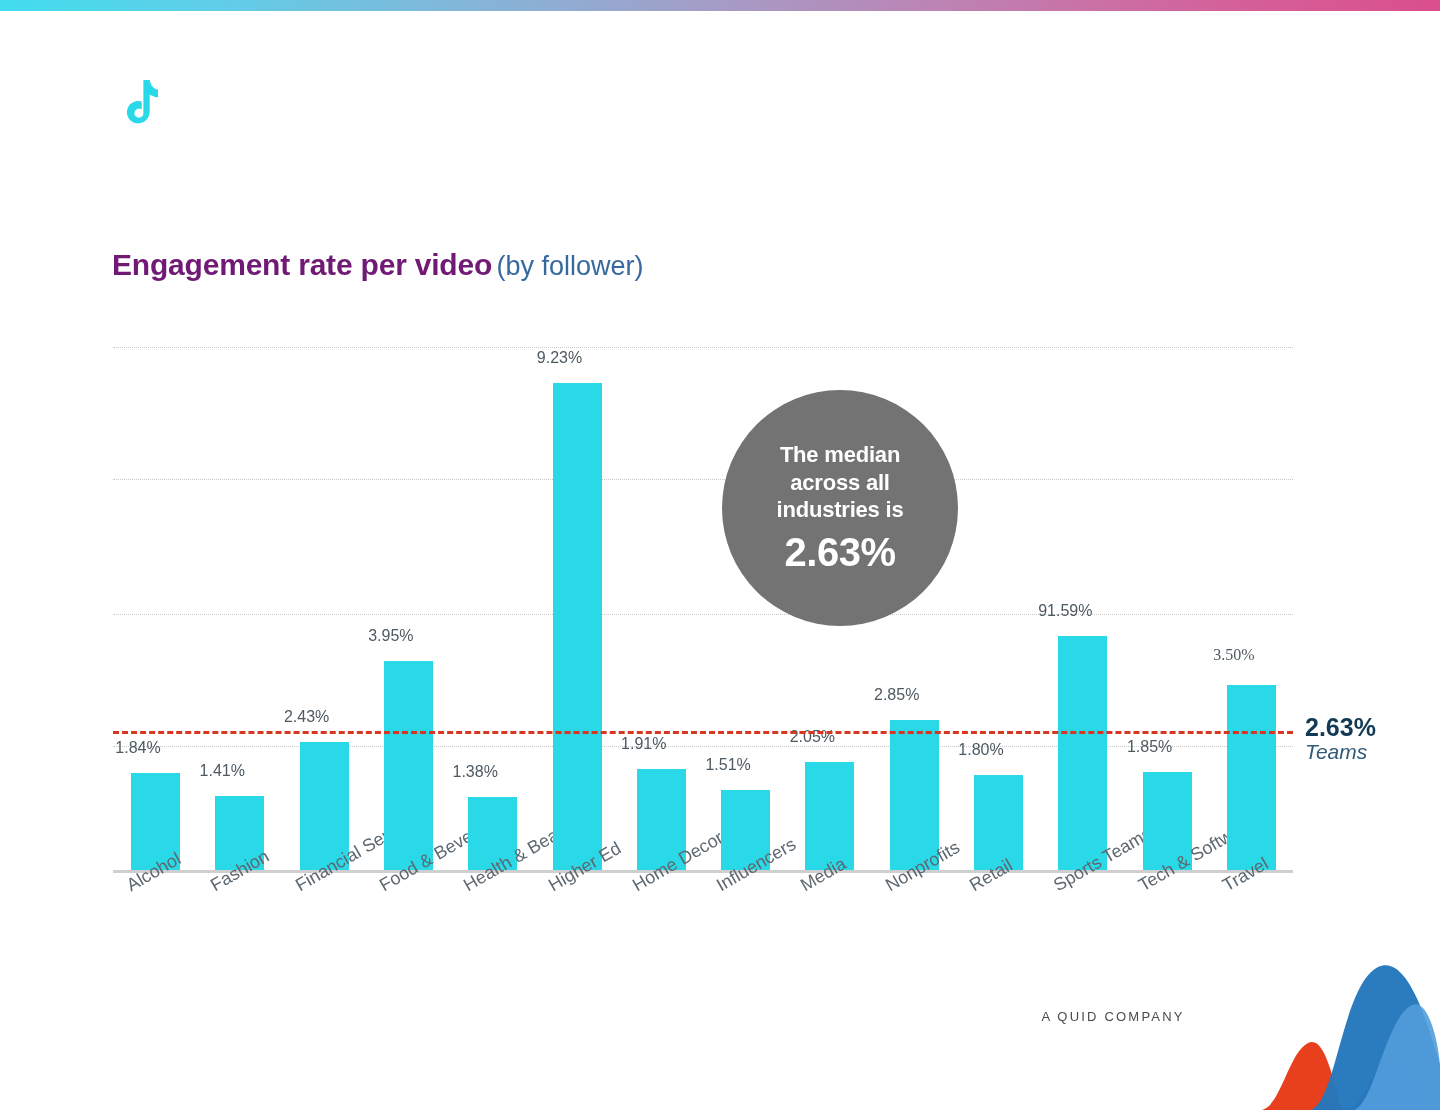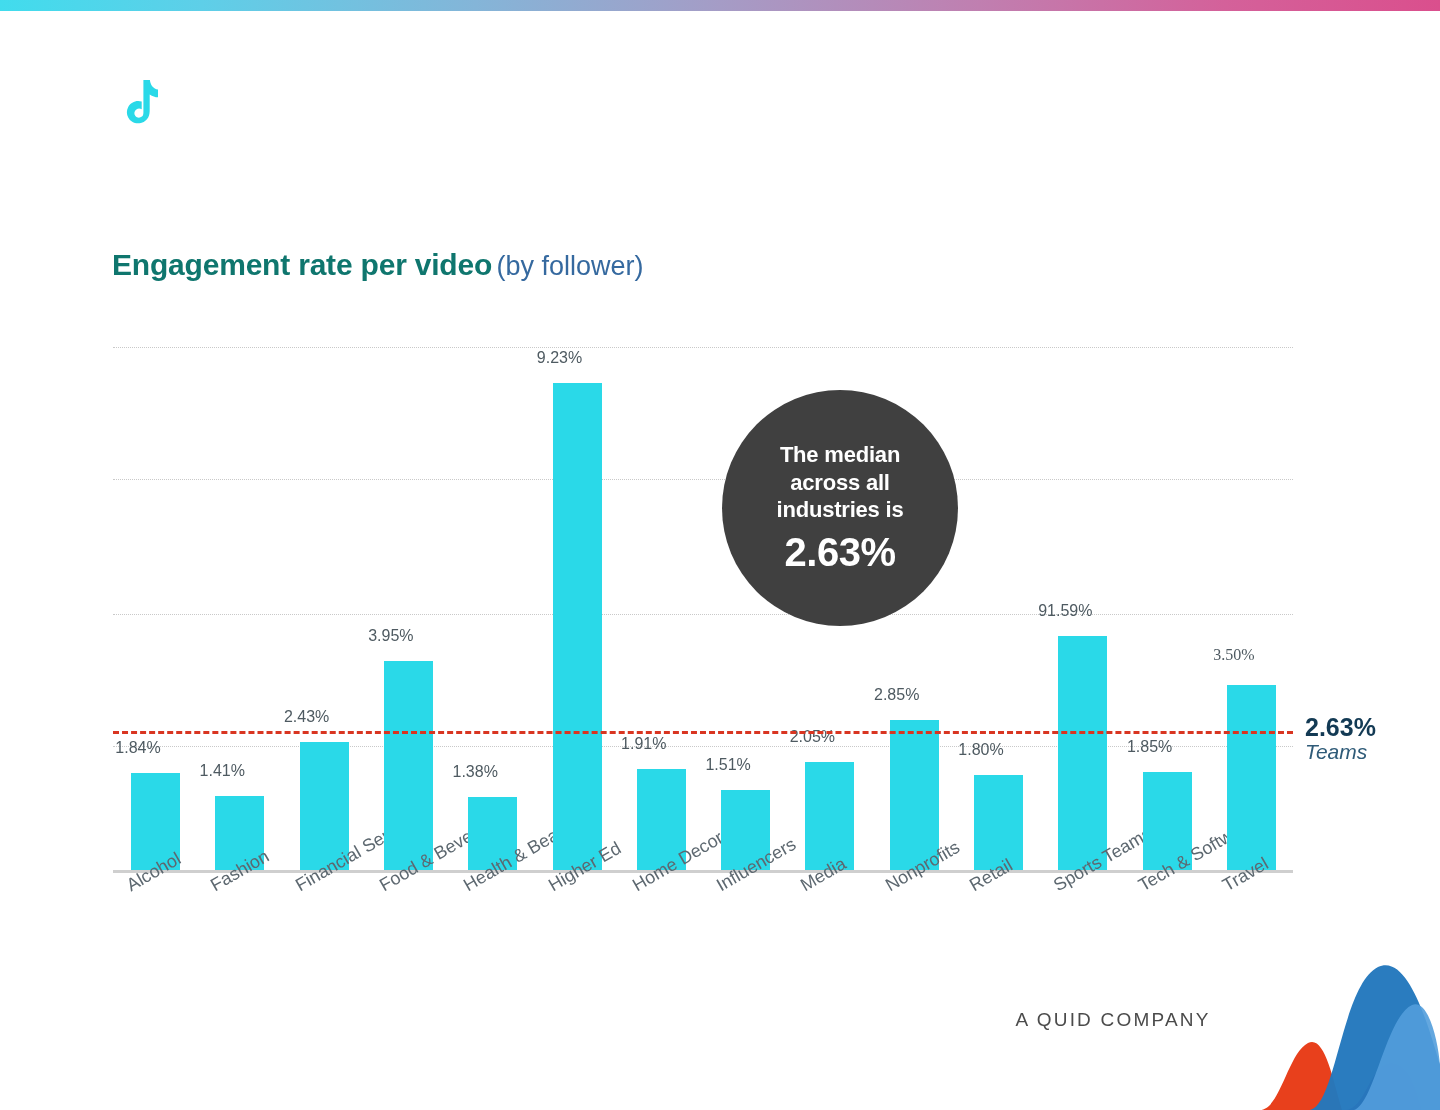--- a/index.html
+++ b/index.html
@@ -20,21 +20,21 @@
   
   .header { position:absolute; left:112px; top:78px; display:flex; align-items:center; gap:26px; }
   .tiktok-icon { width:46px; height:62px; position:relative; flex:0 0 auto; }
   .page-title {
     font-size:55px; font-weight:bold; color:#102c42; letter-spacing:-0.5px;
     font-family:"Liberation Sans", sans-serif; line-height:1;
   }
 
   
   .subtitle { position:absolute; left:112px; top:248px; white-space:nowrap; }
-  .subtitle-strong { font-size:30px; font-weight:bold; color:#0f766e; letter-spacing:-0.2px; }
+  .subtitle-strong { font-size:30px; font-weight:bold; color:#701a75; letter-spacing:-0.2px; }
   .subtitle-light  { font-size:27px; font-weight:normal; color:#35699f; }
 
   
   .chart { position:absolute; left:0; top:0; width:1440px; height:1110px; }
   .plot  { position:absolute; left:113px; top:330px; width:1180px; height:545px; }
 
   .gridline {
     position:absolute; left:0; width:1180px; height:1px;
     border-top:1px dotted #c9c9c9;
   }
@@ -64,32 +64,32 @@
     position:absolute; left:0; width:1180px; height:0;
     border-top:3px dashed #d93521;
   }
   .median-annot { position:absolute; left:1192px; text-align:left; }
   .median-value { font-size:25px; font-weight:bold; color:#133a54; line-height:1.05; }
   .median-word  { font-size:21px; font-style:italic; color:#2f5b78; line-height:1.15; }
 
   
   .bubble {
     position:absolute; left:722px; top:390px; width:236px; height:236px;
-    border-radius:50%; background:#404040;
+    border-radius:50%; background:#737373;
     display:flex; flex-direction:column; align-items:center; justify-content:center;
     color:#ffffff; text-align:center;
   }
   .bubble-text { font-size:22px; font-weight:bold; line-height:1.25; letter-spacing:-0.2px; }
   .bubble-value { font-size:40px; font-weight:bold; margin-top:6px; letter-spacing:-0.5px; }
 
   
   .logo { position:absolute; left:993px; top:1000px; width:240px; text-align:center; }
   .logo-main { font-size:46px; font-weight:bold; color:#0b0b0b; line-height:1; letter-spacing:-1px; white-space:nowrap;}
   .logo-iq { font-weight:normal; font-family:"Liberation Serif", serif; letter-spacing:1px; }
-  .logo-sub { margin-top:9px; font-size:19px; color:#4b4b4b; letter-spacing:2.2px; }
+  .logo-sub { margin-top:9px; font-size:13px; color:#4b4b4b; letter-spacing:2.2px; }
 
   
   .corner { position:absolute; right:0; bottom:0; width:190px; height:165px; }
 </style>
 </head>
 <body>
 
 <div id="root">
 
   <div class="topbar"></div>

